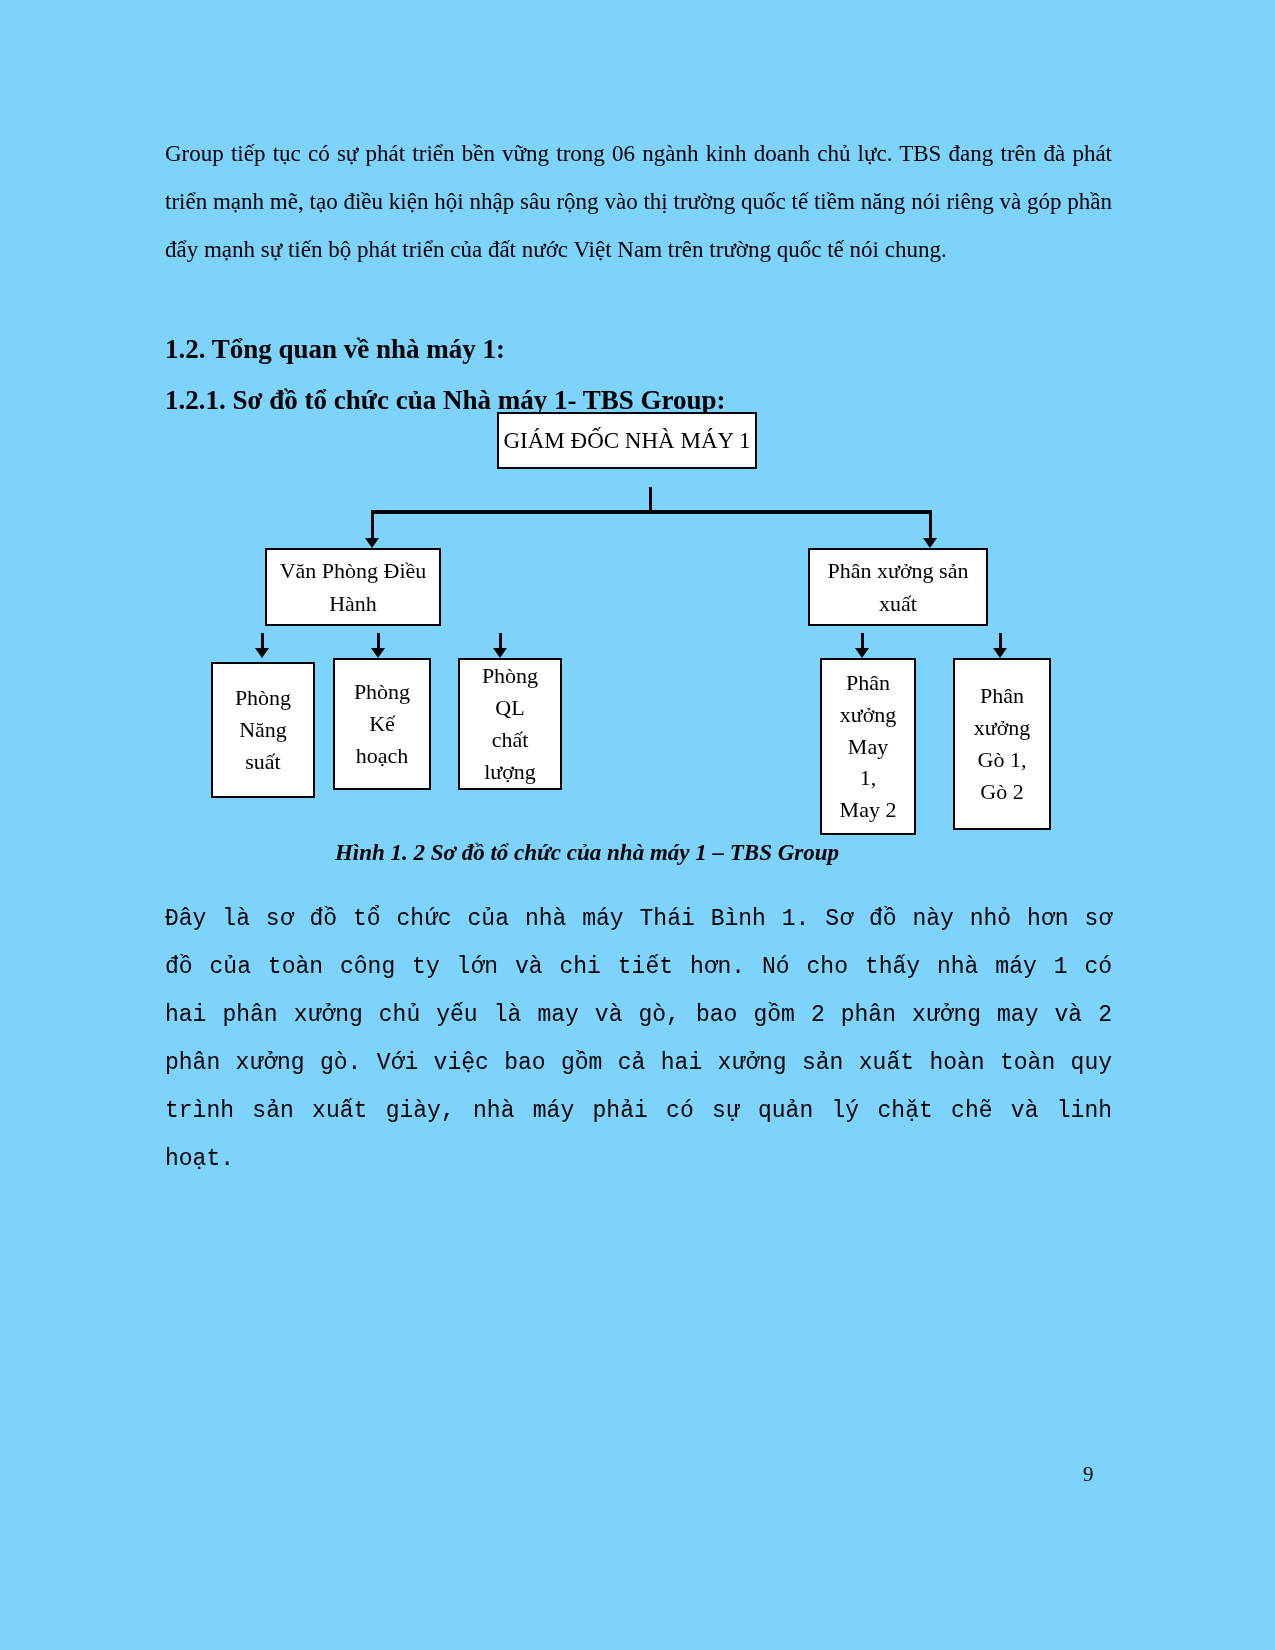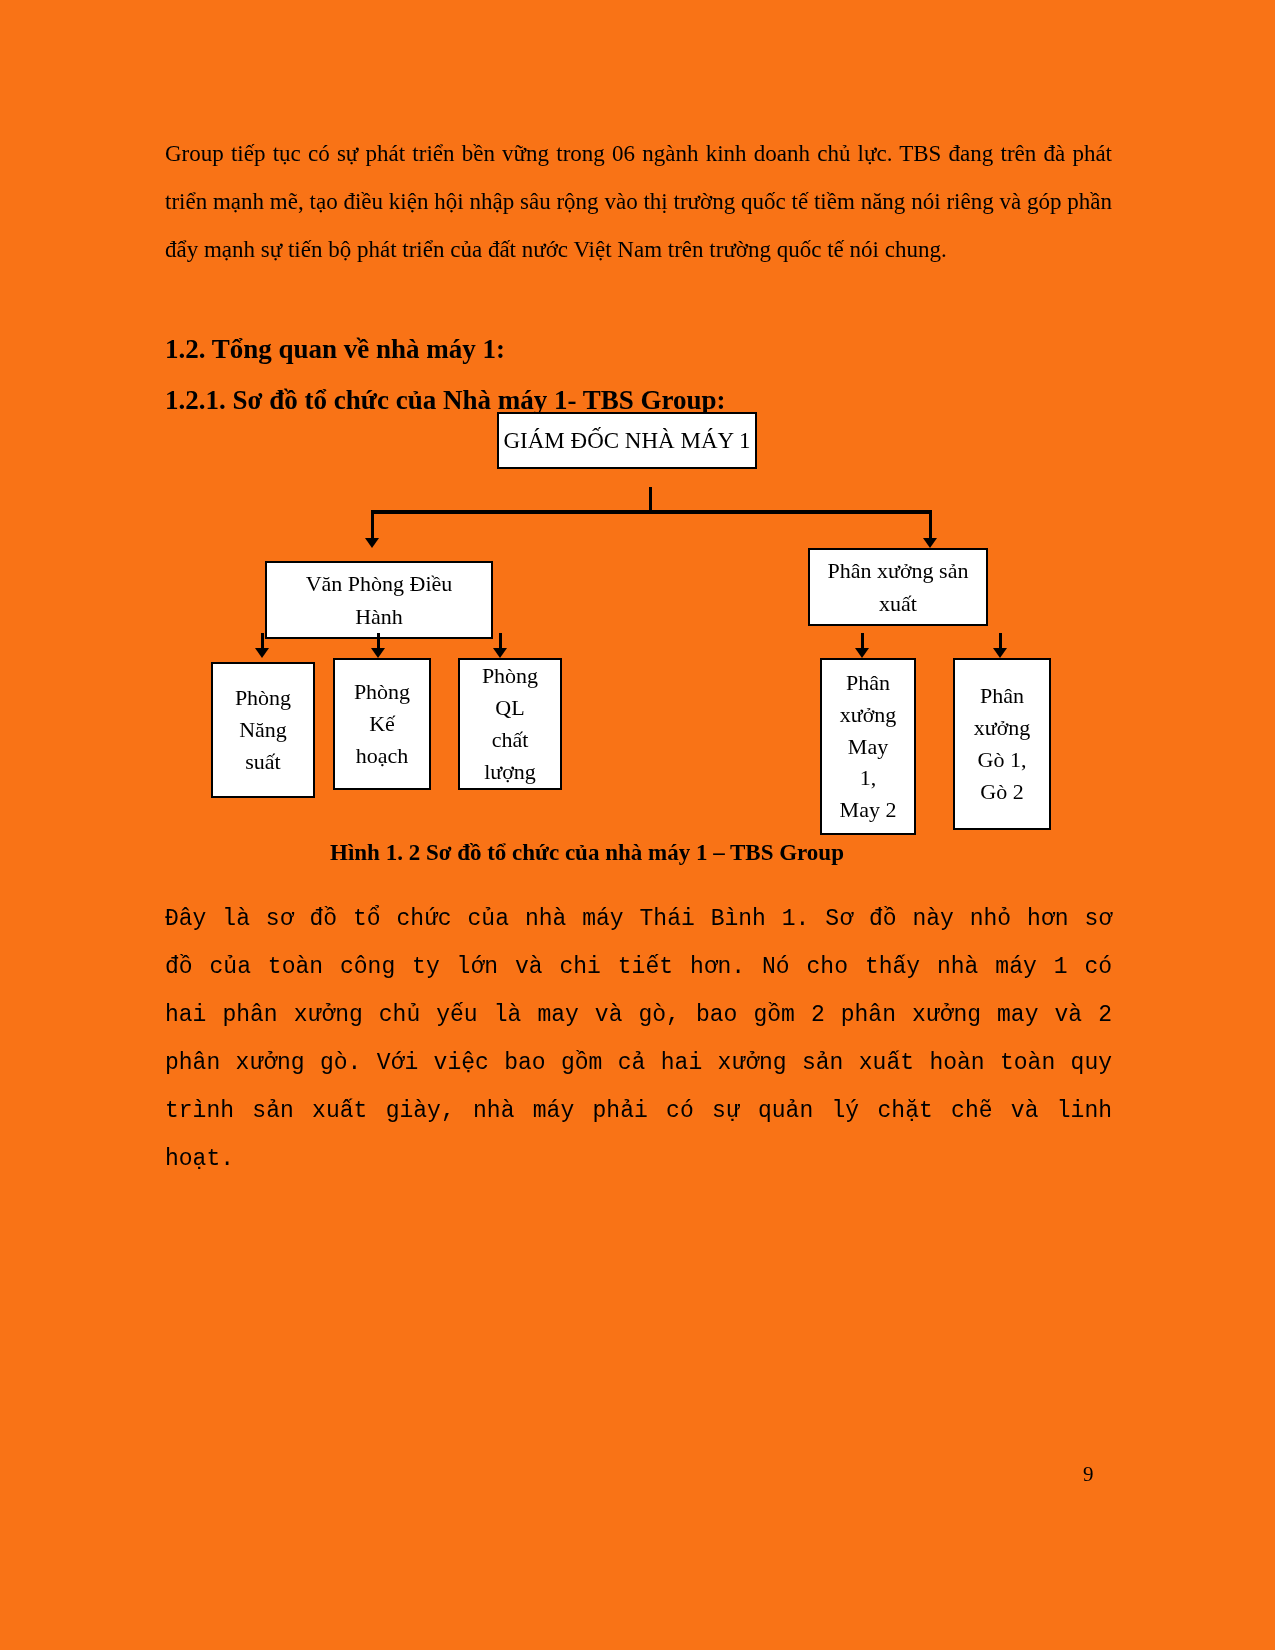--- a/index.html
+++ b/index.html
@@ -1,21 +1,21 @@
 <!DOCTYPE html>
 <html><head>
 <meta charset="utf-8">
 <style>
   * { margin: 0; padding: 0; box-sizing: border-box; }
   html, body { background: #ffffff; }
   .page {
     position: relative;
     width: 1275px;
     height: 1650px;
-    background: #f97316;
+    background: #7dd3fc;
     color: #000000;
     font-family: "Liberation Serif", "DejaVu Serif", serif;
     overflow: hidden;
   }
   .para {
     position: absolute;
     left: 165px;
     width: 947px;
     font-size: 23px;
     line-height: 48px;
@@ -28,20 +28,21 @@
     font-size: 27px;
     font-weight: bold;
   }
   .caption {
     position: absolute;
     left: 113px;
     width: 948px;
     text-align: center;
     font-size: 23px;
     font-weight: bold;
+    font-style: italic;
   }
   .diagram {
     position: absolute;
     left: 0; top: 0;
     width: 1275px;
     height: 860px;
   }
   .obox {
     position: absolute;
     border: 2px solid #000000;
@@ -107,21 +108,21 @@
   <div class="diagram">
 
     <div class="obox root-box" style="left:497px;top:412px;width:260px;height:57px;">GIÁM ĐỐC NHÀ MÁY 1</div>
 
     <div class="vline" style="left:649px;top:487px;width:3px;height:25px;"></div>
     <div class="hline" style="left:371px;top:510px;width:561px;height:4px;"></div>
 
     <div class="arrow-down" style="left:365px;top:513px;height:35px;"></div>
     <div class="arrow-down" style="left:923px;top:513px;height:35px;"></div>
 
-    <div class="obox l2-box" style="left:265px;top:548px;width:228px;height:78px;margin-top:13px;">Văn Phòng Điều
+    <div class="obox l2-box" style="left:265px;top:548px;width:176px;height:78px;">Văn Phòng Điều
 Hành</div>
 
     <div class="obox l2-box" style="left:808px;top:548px;width:180px;height:78px;">Phân xưởng sản
 xuất</div>
 
     <div class="arrow-down" style="left:255px;top:633px;height:25px;"></div>
     <div class="arrow-down" style="left:371px;top:633px;height:25px;"></div>
     <div class="arrow-down" style="left:493px;top:633px;height:25px;"></div>
     <div class="arrow-down" style="left:855px;top:633px;height:25px;"></div>
     <div class="arrow-down" style="left:993px;top:633px;height:25px;"></div>

